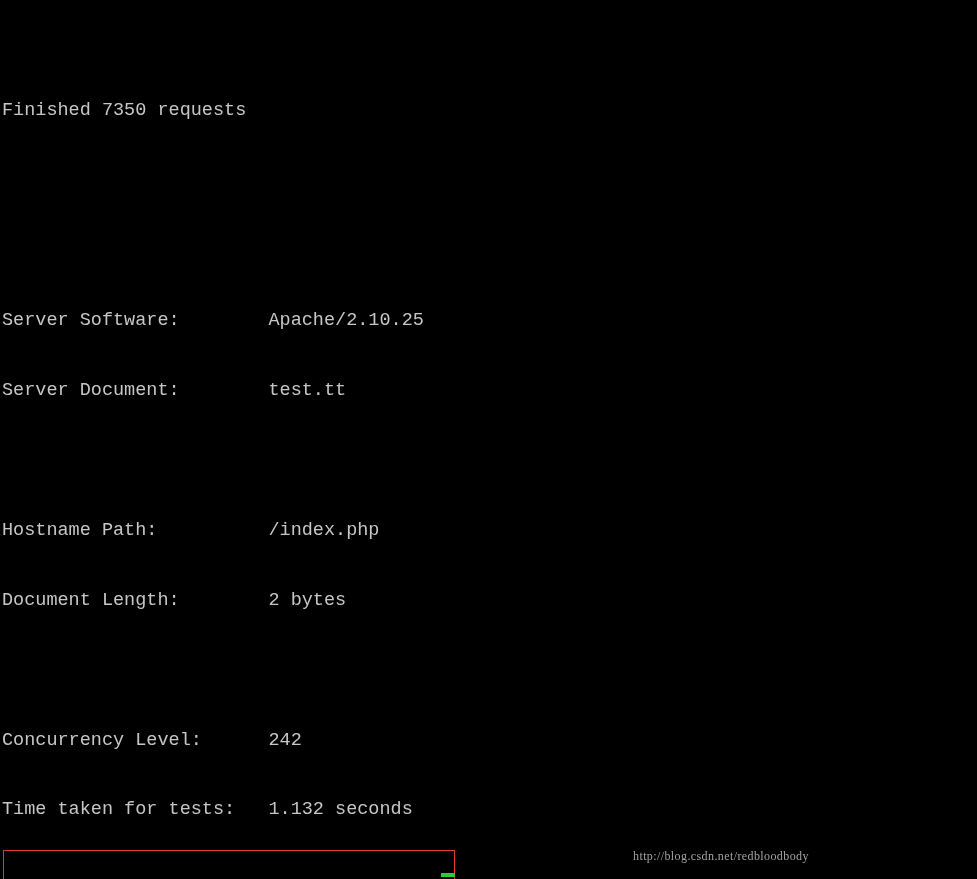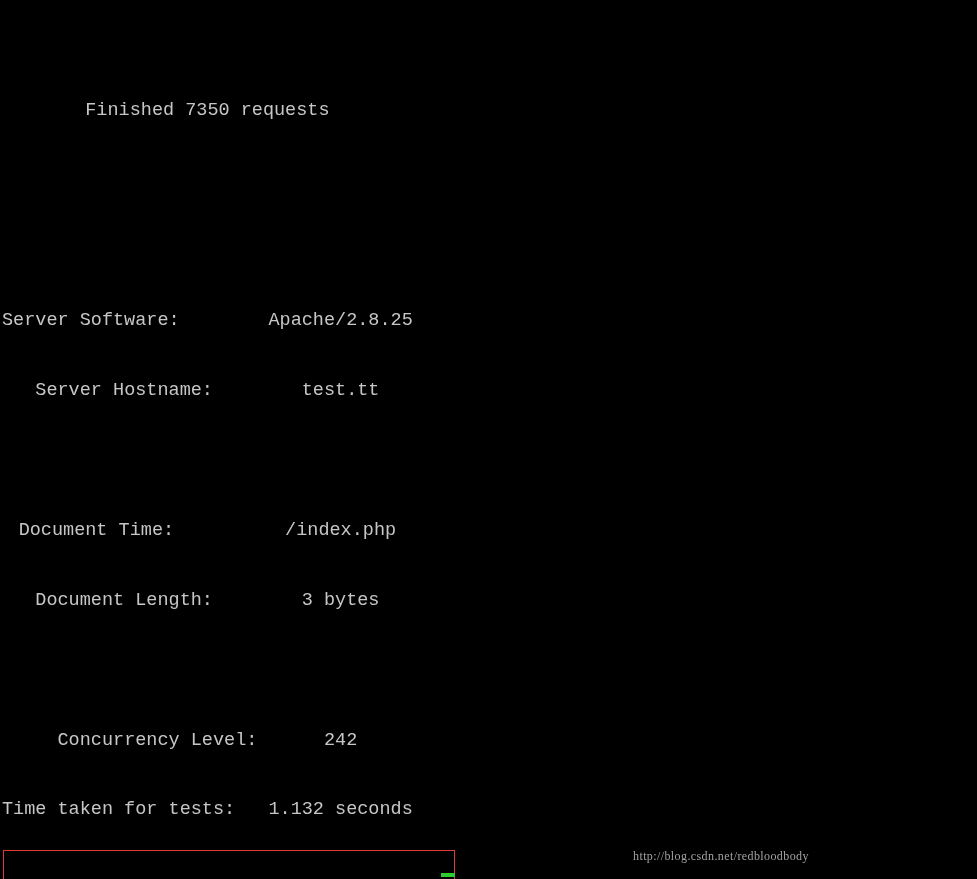--- a/index.html
+++ b/index.html
@@ -38,21 +38,20 @@
     position: absolute;
     left: 2px;
     top: -17px;
     white-space: pre;
   }
 
   .line {
     height: 23.3px;
     white-space: pre;
     color: #c6c6c6;
-    text-align: center;
   }
   .line.blank { color: transparent; }
 
   
   #highlight-box {
     position: absolute;
     left: 3px;
     top: 850px;
     width: 452px;
     height: 40px;
@@ -86,25 +85,25 @@
 </head>
 <body>
 
 <div id="terminal">
 
   <div id="screen-lines">
     <div class="line blank">&nbsp;</div>
     <div class="line">Finished 7350 requests</div>
     <div class="line blank">&nbsp;</div>
     <div class="line blank">&nbsp;</div>
-    <div class="line">Server Software:        Apache/2.8.25</div>
-    <div class="line">Server Hostname:        test.tt</div>
+    <div class="line">Server Software:        Apache/2.10.25</div>
+    <div class="line">Server Document:        test.tt</div>
     <div class="line blank">&nbsp;</div>
-    <div class="line">Document Time:          /index.php</div>
-    <div class="line">Document Length:        3 bytes</div>
+    <div class="line">Hostname Path:          /index.php</div>
+    <div class="line">Document Length:        2 bytes</div>
     <div class="line blank">&nbsp;</div>
     <div class="line">Concurrency Level:      242</div>
     <div class="line">Time taken for tests:   1.132 seconds</div>
     
     
     
     
     
     
     

